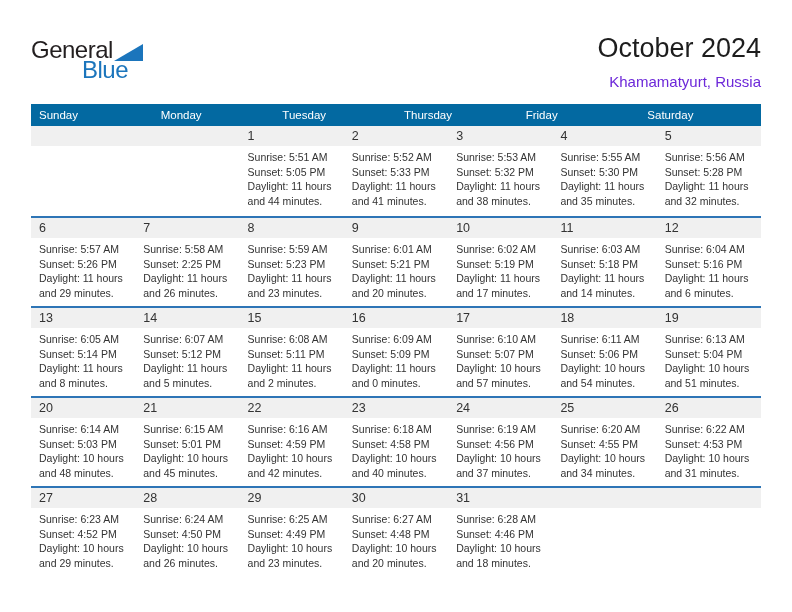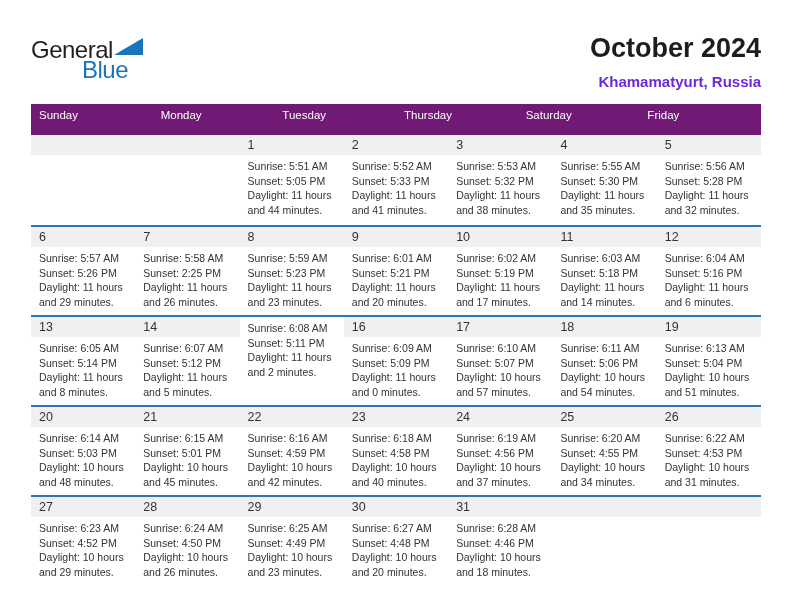--- a/index.html
+++ b/index.html
@@ -7,38 +7,38 @@
     width: 792px; height: 612px;
     background: #ffffff;
     position: relative;
     overflow: hidden;
     font-family: "Liberation Sans", sans-serif;
     color: #333333;
   }
 
   
   .logo { position: absolute; left: 31px; top: 38px; }
-  .logo-top { display: flex; align-items: flex-start; }
+  .logo-top { display: flex; align-items: flex-end; }
   .logo-general {
     font-size: 24px; color: #231f20; letter-spacing: -0.5px; line-height: 1;
   }
   .logo-triangle { margin-left: 1px; margin-bottom: 1px; display: block; }
   .logo-blue {
     font-size: 24px; color: #1b75bc; letter-spacing: -0.5px;
     line-height: 1; margin-top: -4px; margin-left: 51px;
   }
 
   
-  .title-block { position: absolute; top: 33px; right: 31px; text-align: right; font-weight: bold; }
+  .title-block { position: absolute; top: 33px; right: 31px; text-align: right; }
   .month-title { font-size: 27px; color: #1d1d1d; line-height: 1.15; }
   .location-subtitle { font-size: 15px; color: #6d28d9; margin-top: 9px; }
 
   
   .calendar { position: absolute; left: 31px; top: 104px; width: 730px; }
-  .cal-header { display: flex; background: #701a75; height: 31px; }
+  .cal-header { display: flex; background: #0369a1; height: 22px; }
   .cal-header .hcell {
     flex: 1 1 0; color: #ffffff; font-size: 11.5px;
     line-height: 22px; padding-left: 8px; overflow: hidden; white-space: nowrap;
   }
   .week { display: flex; height: 90px; box-sizing: border-box; }
   .week + .week { border-top: 2px solid #2e75b6; }
   .cell { flex: 1 1 0; overflow: hidden; }
   .num {
     height: 20px; line-height: 21px; background: #f0f0f0;
     font-size: 12.5px; color: #333333; padding: 0 8px; white-space: nowrap;
@@ -65,22 +65,22 @@
   <div class="month-title">October 2024</div>
   <div class="location-subtitle">Khamamatyurt, Russia</div>
 </div>
 
 <div class="calendar">
   <div class="cal-header">
     <div class="hcell">Sunday</div>
     <div class="hcell">Monday</div>
     <div class="hcell">Tuesday</div>
     <div class="hcell">Thursday</div>
+    <div class="hcell">Friday</div>
     <div class="hcell">Saturday</div>
-    <div class="hcell">Friday</div>
   </div>
 
   <div class="week">
     <div class="cell">
         <div class="num"></div>
         <div class="body"></div>
       </div>
     <div class="cell">
         <div class="num"></div>
         <div class="body"></div>
@@ -211,20 +211,21 @@
     <div class="cell">
       <div class="num">14</div>
       <div class="body">
         <div class="line">Sunrise: 6:07 AM</div>
         <div class="line">Sunset: 5:12 PM</div>
         <div class="line">Daylight: 11 hours</div>
         <div class="line">and 5 minutes.</div>
       </div>
     </div>
     <div class="cell">
+      <div class="num">15</div>
       <div class="body">
         <div class="line">Sunrise: 6:08 AM</div>
         <div class="line">Sunset: 5:11 PM</div>
         <div class="line">Daylight: 11 hours</div>
         <div class="line">and 2 minutes.</div>
       </div>
     </div>
     <div class="cell">
       <div class="num">16</div>
       <div class="body">

